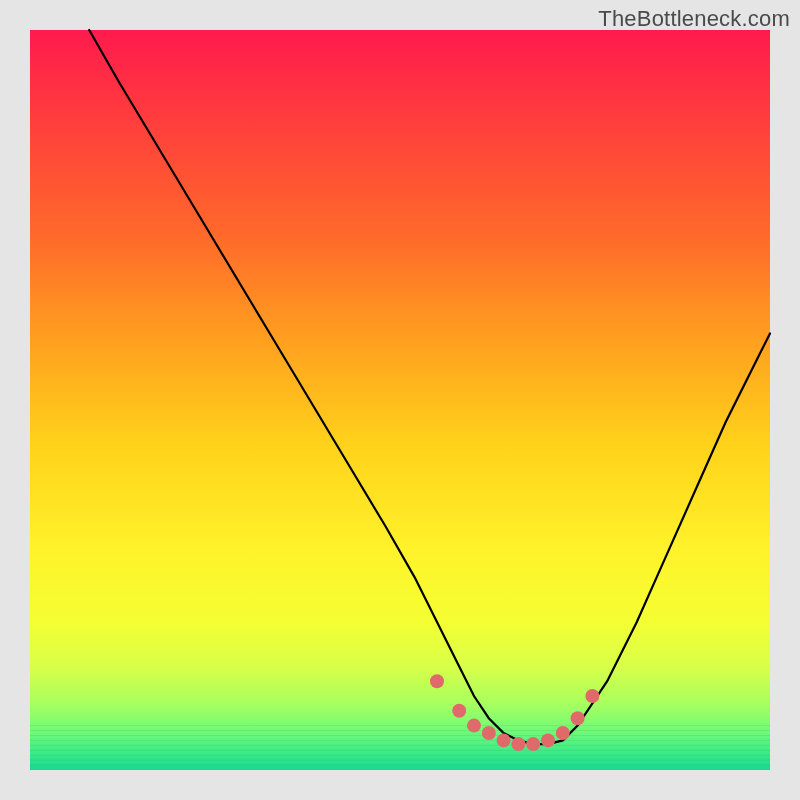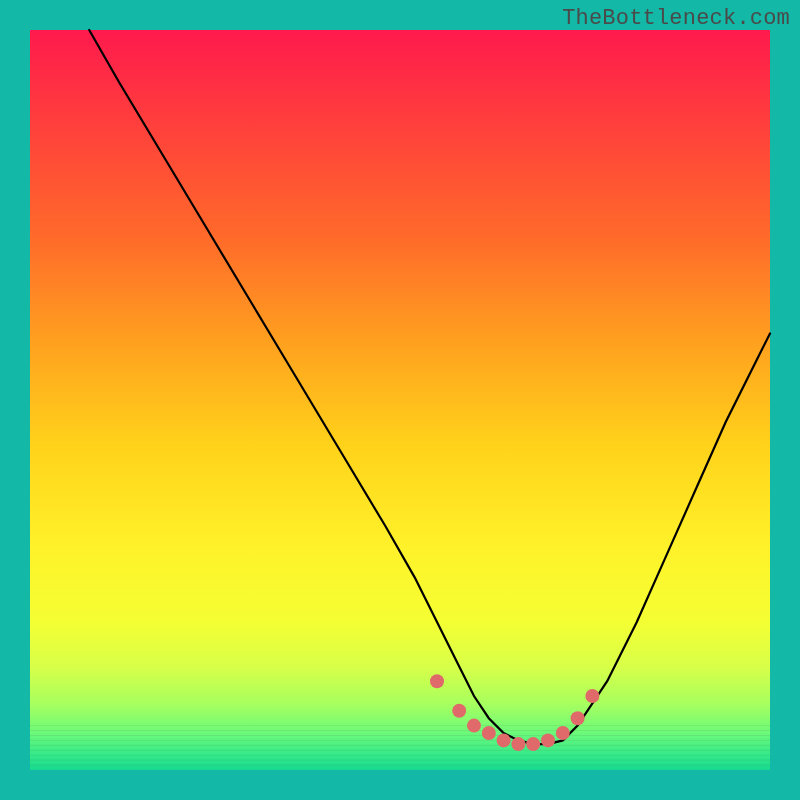--- a/index.html
+++ b/index.html
@@ -8,22 +8,21 @@
     width: 800px;
     height: 800px;
     background: #000;
     font-family: Arial, Helvetica, sans-serif;
     overflow: hidden;
   }
   .frame {
     position: relative;
     width: 800px;
     height: 800px;
-    background: #14b8a6;
-    font-family: Liberation Mono, monospace;
+    background: #e5e5e5;
   }
   .plot {
     position: absolute;
     left: 30px;
     top: 30px;
     width: 740px;
     height: 740px;
     background: linear-gradient(to bottom,
       #ff1a4d 0%,
       #ff3d3d 12%,

